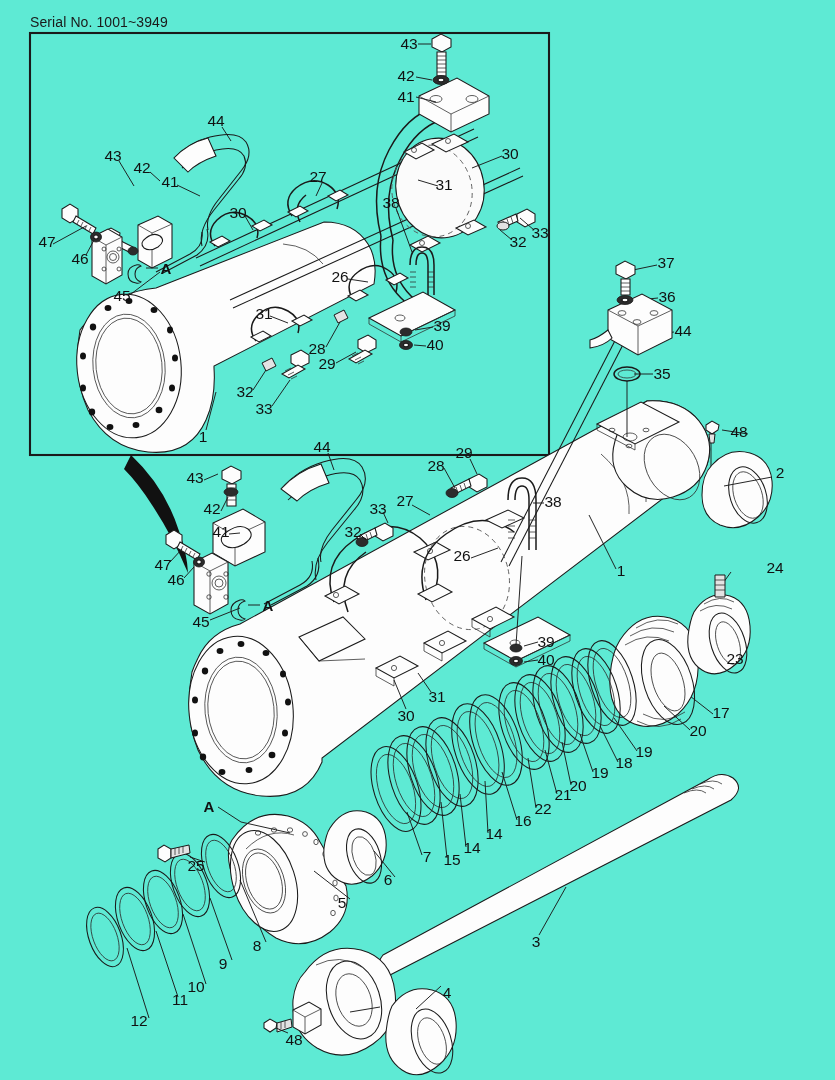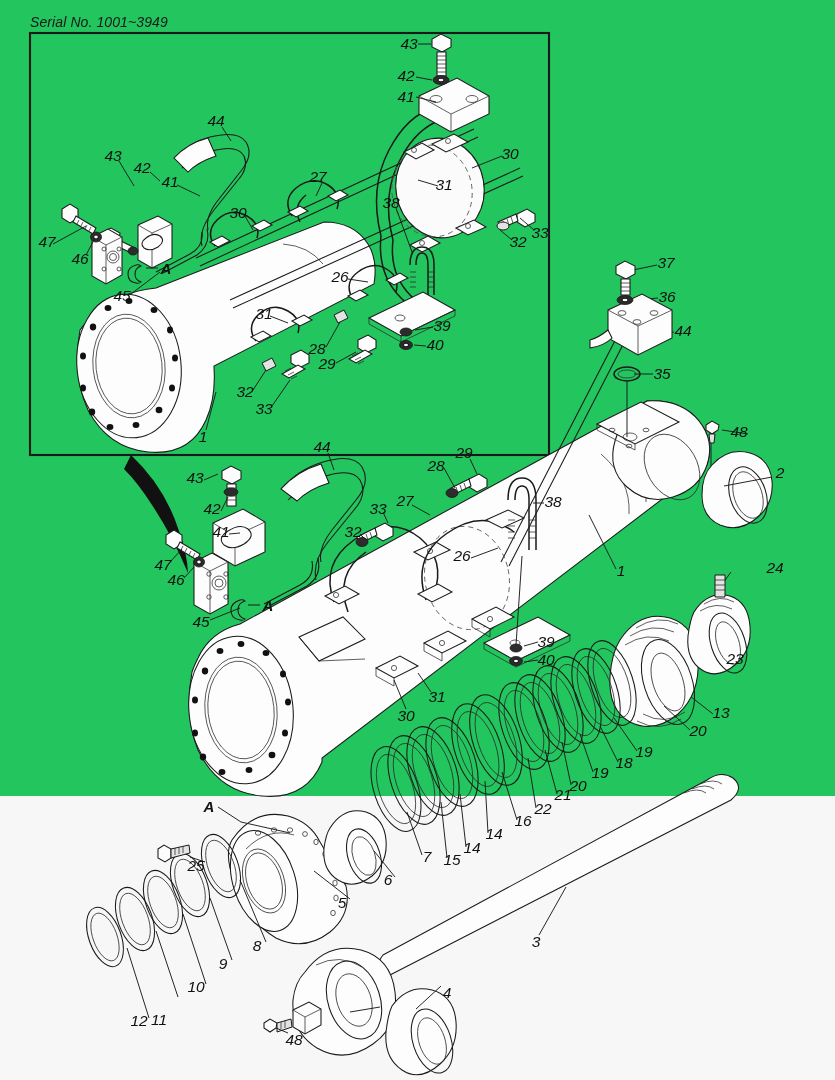--- a/index.html
+++ b/index.html
@@ -11,23 +11,22 @@
     width: 835px;
     height: 1080px;
     font-family: "Liberation Sans", sans-serif;
     color: #1a1a1a;
     overflow: hidden;
     position: relative;
   }
   #sheet {
     position: relative;
     width: 835px;
-    height: 796px;
-    background: #22c55e;
-    font-style: italic;
+    height: 1080px;
+    background: #5eead4;
   }
   #artboard {
     position: absolute;
     inset: 0;
   }
   .serial-label {
     position: absolute;
     left: 30px;
     top: 14px;
     font-size: 14px;
@@ -764,21 +763,21 @@
       <div class="callout" style="left: 163px; top: 565px;">47</div>
       <div class="callout" style="left: 621px; top: 571px;">1</div>
       <div class="callout" style="left: 740px; top: 568px; margin-left: 35px;">24</div>
       <div class="callout" style="left: 176px; top: 580px;">46</div>
       <div class="callout" style="left: 462px; top: 556px;">26</div>
       <div class="callout letter" style="left: 268px; top: 605px;">A</div>
       <div class="callout" style="left: 201px; top: 622px;">45</div>
       <div class="callout" style="left: 735px; top: 659px;">23</div>
       <div class="callout" style="left: 546px; top: 642px;">39</div>
       <div class="callout" style="left: 546px; top: 660px;">40</div>
-      <div class="callout" style="left: 721px; top: 713px;">13</div>
+      <div class="callout" style="left: 721px; top: 713px;">17</div>
       <div class="callout" style="left: 437px; top: 697px;">31</div>
       <div class="callout" style="left: 406px; top: 716px;">30</div>
       <div class="callout" style="left: 698px; top: 731px;">20</div>
       <div class="callout" style="left: 644px; top: 752px;">19</div>
       <div class="callout" style="left: 624px; top: 763px; text-align: center;">18</div>
       <div class="callout" style="left: 600px; top: 773px;">19</div>
       <div class="callout" style="left: 578px; top: 786px;">20</div>
       <div class="callout" style="left: 563px; top: 795px; text-align: right;">21</div>
       <div class="callout" style="left: 543px; top: 809px;">22</div>
       <div class="callout" style="left: 523px; top: 821px;">16</div>
@@ -787,19 +786,19 @@
       <div class="callout" style="left: 452px; top: 860px;">15</div>
       <div class="callout" style="left: 427px; top: 857px;">7</div>
       <div class="callout letter" style="left: 209px; top: 806px;">A</div>
       <div class="callout" style="left: 388px; top: 880px;">6</div>
       <div class="callout" style="left: 196px; top: 866px;">25</div>
       <div class="callout" style="left: 342px; top: 903px;">5</div>
       <div class="callout" style="left: 257px; top: 946px;">8</div>
       <div class="callout" style="left: 536px; top: 942px;">3</div>
       <div class="callout" style="left: 223px; top: 964px;">9</div>
       <div class="callout" style="left: 196px; top: 987px; text-align: center;">10</div>
-      <div class="callout" style="left: 159px; top: 1000px; margin-top: 20px;">11</div>
+      <div class="callout" style="left: 180px; top: 1000px;">11</div>
       <div class="callout" style="left: 447px; top: 993px;">4</div>
       <div class="callout" style="left: 139px; top: 1021px;">12</div>
       <div class="callout" style="left: 294px; top: 1040px;">48</div>
     </div>
 
 </div>
 
 </body></html>

